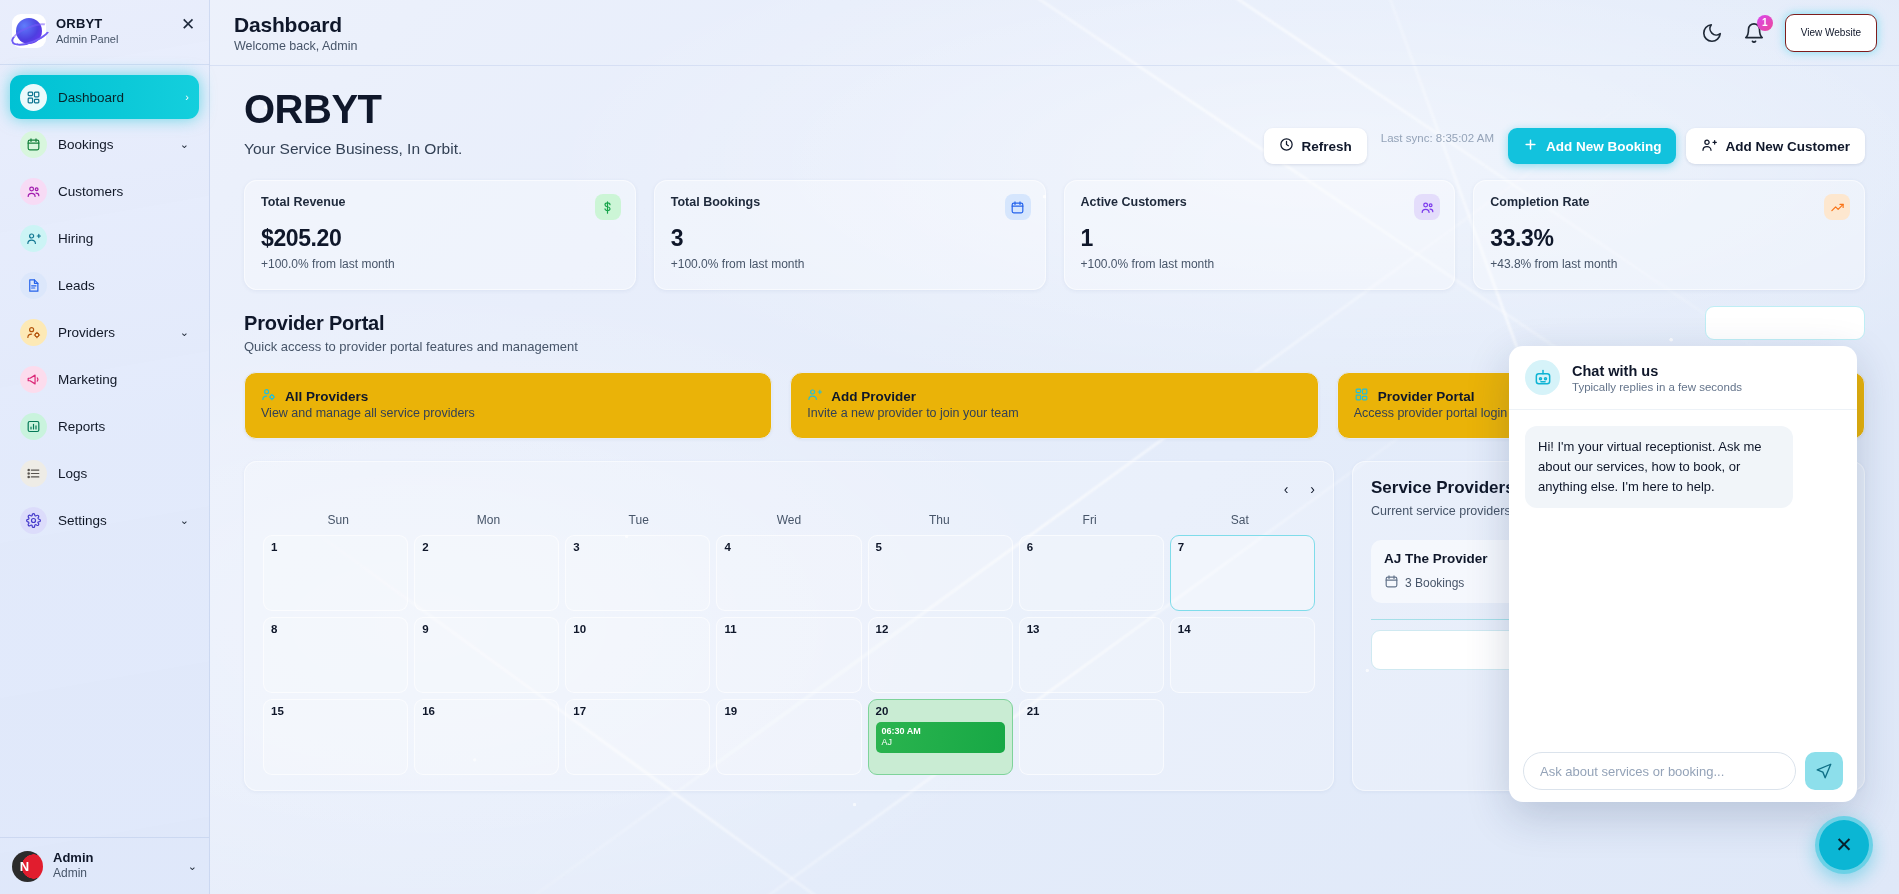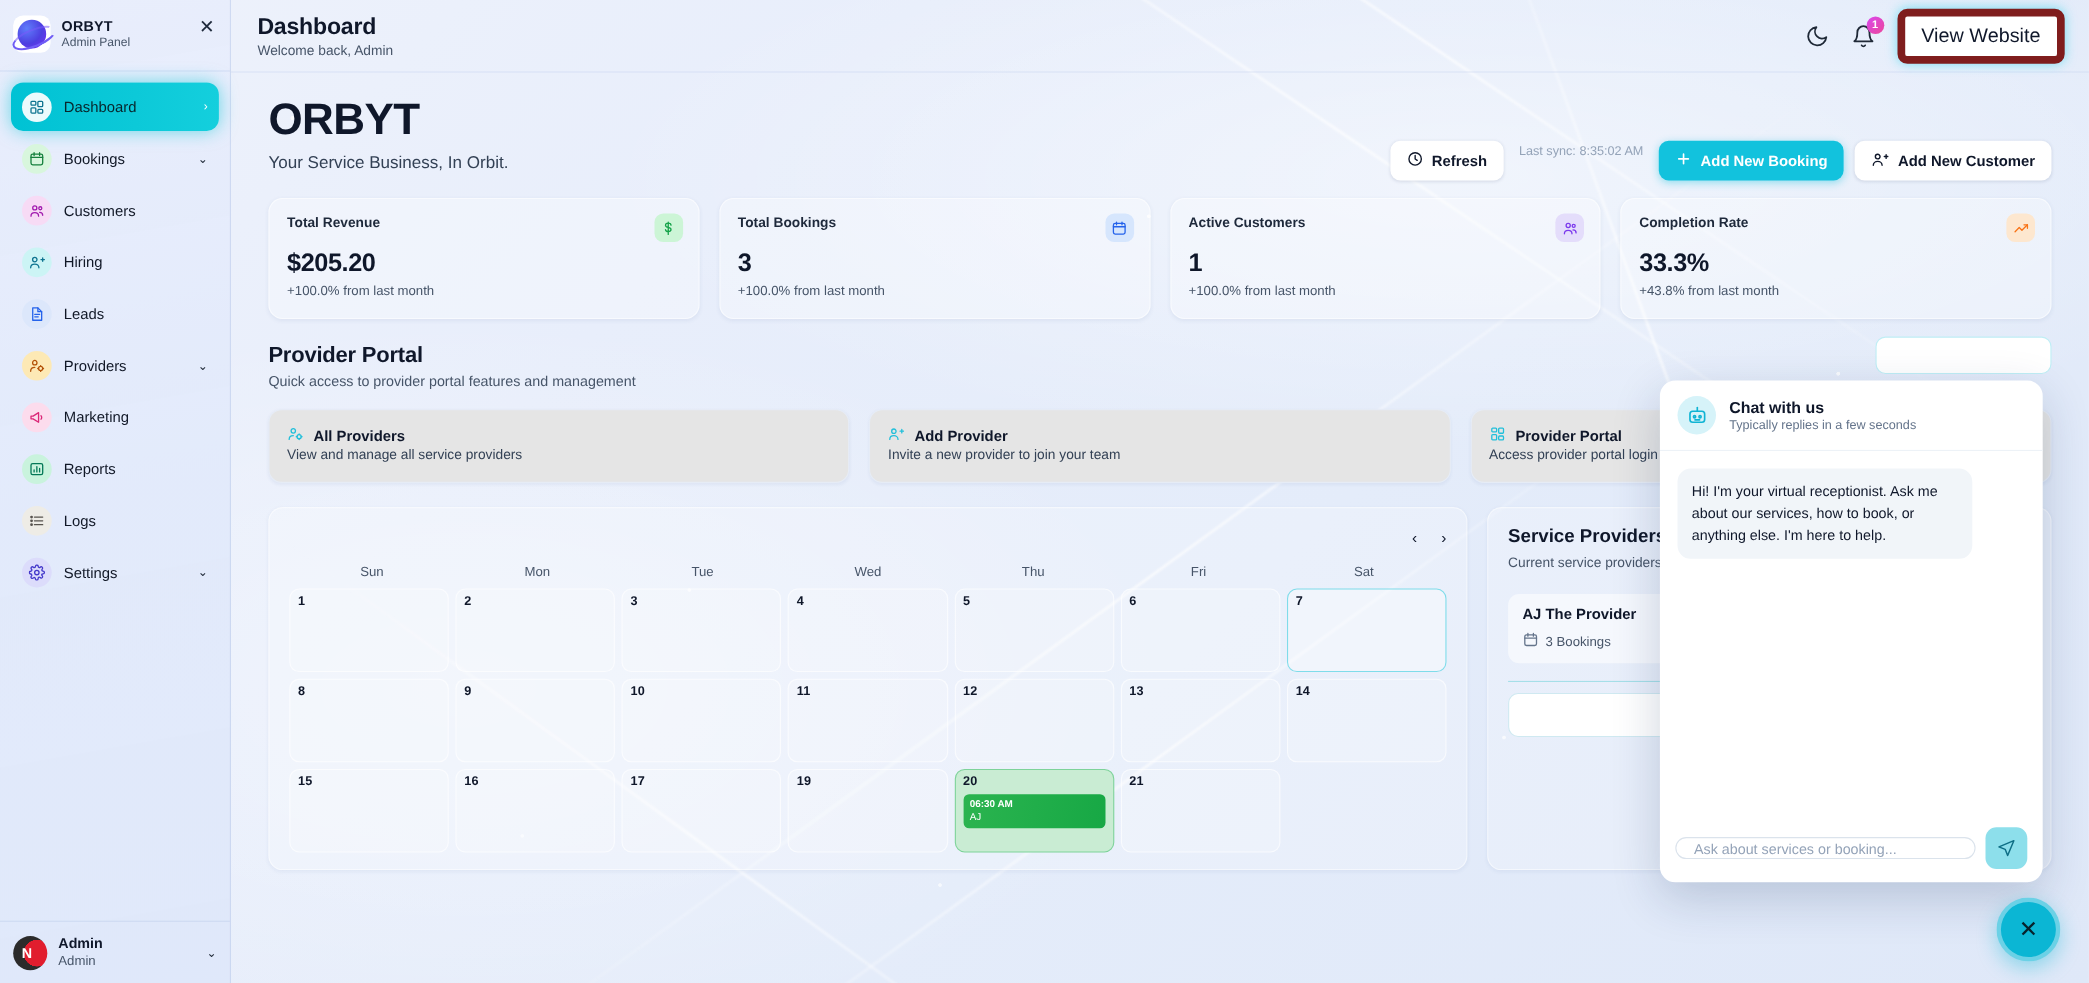--- a/index.html
+++ b/index.html
@@ -122,23 +122,23 @@
   .icon-btn { width: 22px; height: 22px; cursor: pointer; position: relative; color: #1f2937; }
   .badge {
     position: absolute; top: -7px; right: -8px;
     min-width: 16px; height: 16px; padding: 0 4px; border-radius: 9px;
     background: linear-gradient(135deg, #d946ef, #ec4899);
     color: #fff; font-size: 10px; font-weight: 700;
     display: flex; align-items: center; justify-content: center;
   }
   .view-site {
     height: 33px; padding: 18px 15px; border-radius: 9px;
-    background: #fff; border: 7px solid #7f1d1d;
+    background: #fff; border: 1px solid #7f1d1d;
     box-shadow: 0 0 10px rgba(34,211,238,.55);
-    font-size: 18px; font-weight: 500; color: #0f172a;
+    font-size: 10px; font-weight: 500; color: #0f172a;
     display: flex; align-items: center; cursor: pointer;
   }
 
   
   .main {
     position: absolute; left: 210px; top: 66px; right: 0; bottom: 0;
     overflow: hidden; z-index: 2; padding: 0 24px;
   }
   .hero { display: flex; align-items: flex-start; padding: 22px 10px 6px 10px; }
   .hero-title { font-size: 40px; font-weight: 700; letter-spacing: -.5px; line-height: 1.05; }
@@ -172,21 +172,21 @@
     width: 26px; height: 26px; border-radius: 8px;
     display: flex; align-items: center; justify-content: center; font-size: 13px;
   }
 
   
   .pp { padding: 22px 10px 0 10px; position: relative; }
   .pp-title { font-size: 20px; font-weight: 700; letter-spacing: -.2px; }
   .pp-sub { font-size: 13px; color: #475569; margin-top: 4px; }
   .pp-cards { display: flex; gap: 18px; margin-top: 18px; }
   .pp-card {
-    flex: 1 1 0; background: #e5e5e5; border-radius: 12px;
+    flex: 1 1 0; background: #eab308; border-radius: 12px;
     border: 1px solid #e6ecf6; padding: 14px 16px 18px 16px;
     box-shadow: 0 1px 3px rgba(40,70,130,.06);
   }
   .pp-card-h { display: flex; align-items: center; gap: 9px; font-size: 13.5px; font-weight: 700; }
   .pp-card-d { font-size: 12.5px; color: #334155; margin-top: 1px; }
   .pp-ghost {
     position: absolute; right: 10px; top: 16px;
     width: 160px; height: 34px; border-radius: 9px;
     background: #fff; border: 1px solid #bfeef5;
   }
@@ -257,21 +257,21 @@
   }
   .chat-t { font-size: 14.5px; font-weight: 700; }
   .chat-s { font-size: 11.5px; color: #64748b; margin-top: 2px; }
   .chat-body { flex: 1 1 auto; padding: 16px; }
   .bubble {
     background: #f1f5f9; border-radius: 12px; padding: 11px 13px;
     font-size: 13px; line-height: 1.55; color: #0f172a; max-width: 268px;
   }
   .chat-f { padding: 12px 14px; display: flex; align-items: center; gap: 9px; }
   .chat-in {
-    flex: 1 1 auto; height: 20px; border-radius: 19px;
+    flex: 1 1 auto; height: 38px; border-radius: 19px;
     border: 1px solid #dbe3ec; padding: 0 16px; font-size: 13px;
     color: #0f172a; background: #fff; outline: none;
     font-family: "Liberation Sans", sans-serif;
   }
   .chat-in::placeholder { color: #94a3b8; }
   .send-btn {
     width: 38px; height: 38px; border-radius: 10px; border: none;
     background: #8ddfeb; display: flex; align-items: center; justify-content: center;
     cursor: pointer; flex: 0 0 auto;
   }

